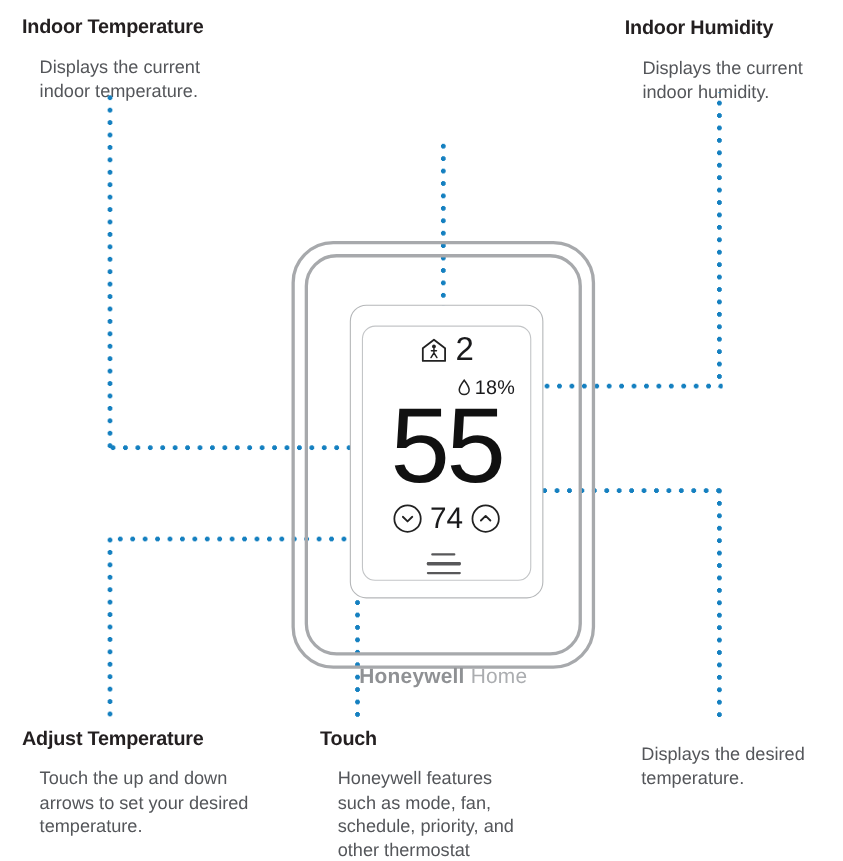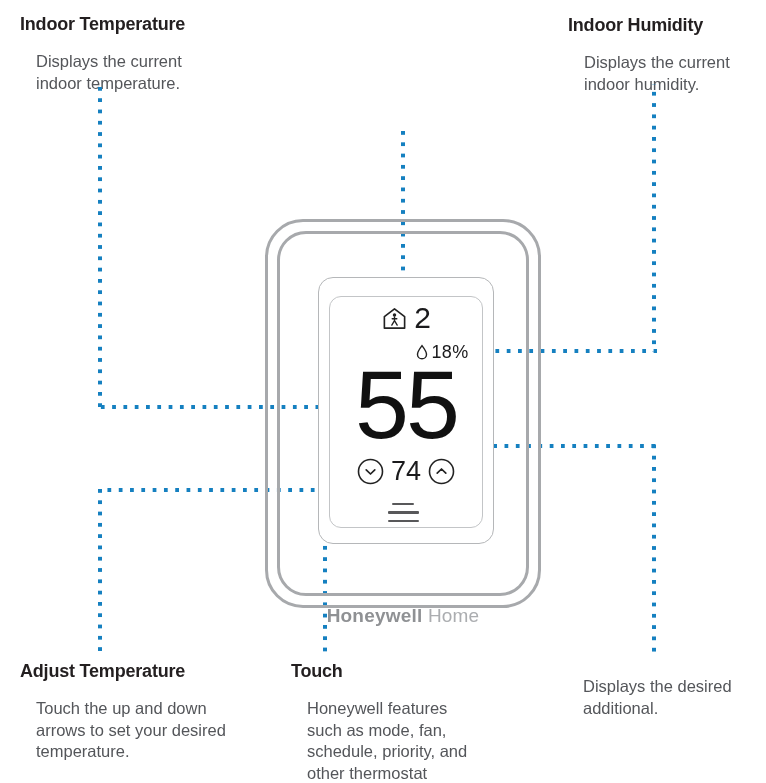--- a/index.html
+++ b/index.html
@@ -95,21 +95,21 @@
     <h3>Indoor Humidity</h3>
     <p>Displays the current indoor humidity.</p>
   </div>
 
   <div class="callout" style="left:291px;top:660px;width:205px;">
     <h3>Touch</h3>
     <p>Honeywell features such as mode, fan, schedule, priority, and other thermostat settings.</p>
   </div>
 
   <div class="callout" style="left:567px;top:660px;width:195px;">
-    <p>Displays the desired additional.</p>
+    <p>Displays the desired temperature.</p>
   </div>
 
   <div class="dot-v" style="left:97px;top:84px;height:326px;"></div>
   <div class="dot-h" style="left:100px;top:404px;width:254px;"></div>
 
   <div class="dot-v" style="left:400px;top:127px;height:170px;"></div>
 
   <div class="dot-v" style="left:651px;top:84px;height:268px;"></div>
   <div class="dot-h" style="left:428px;top:348px;width:229px;"></div>
 

